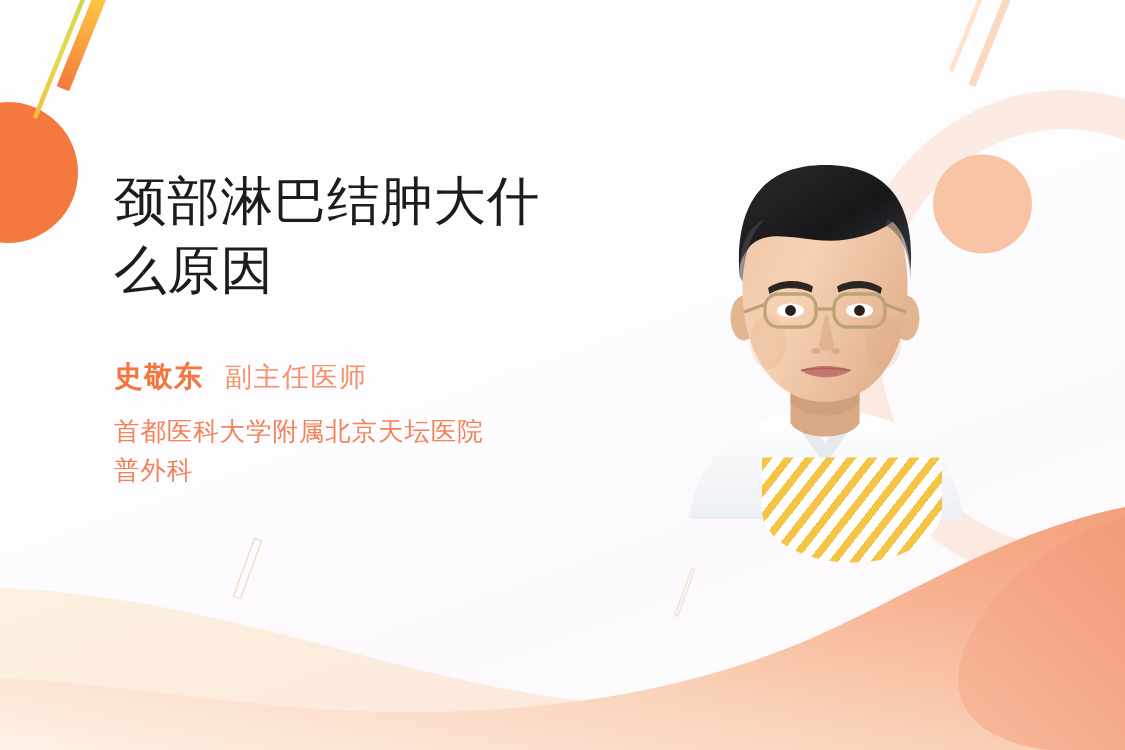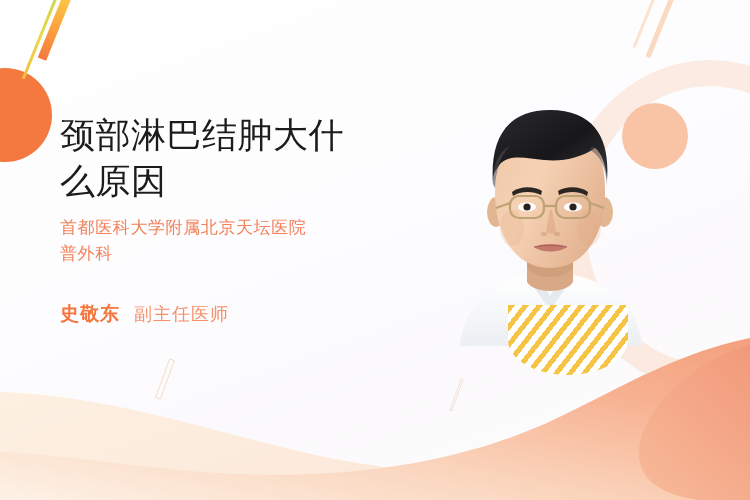--- a/index.html
+++ b/index.html
@@ -125,21 +125,21 @@
     position: absolute;
     left: 452px;
     top: 96px;
     width: 196px;
     height: 250px;
   }
 
   
   #text-block {
     position: absolute;
-    left: 60px;
+    left: 76px;
     top: 112px;
     width: 370px;
   }
   #title {
     font-size: 35px;
     line-height: 46px;
     font-weight: 400;
     color: #1c1c1c;
     letter-spacing: 0.5px;
     white-space: pre-line;
@@ -288,21 +288,21 @@
     <path d="M750 8 C 660 26, 590 78, 520 104 C 420 142, 300 152, 180 140
              C 110 133, 50 124, 0 122 L0 170 L750 170 Z" fill="url(#waveSalmon)"></path>
 
     <path d="M750 14 C 690 34, 650 72, 640 112 C 632 146, 660 166, 700 170 L750 170 Z" fill="url(#waveSalmonDark)" opacity=".85"></path>
   </svg>
 
   <div id="text-block">
     <h1 id="title">颈部淋巴结肿大什
 么原因</h1>
 
-    <div id="hospital">首都医科大学附属北京天坛医院
-普外科</div>
-
     <div id="doctor-line">
       <span id="doctor-name">史敬东</span><span id="doctor-rank">副主任医师</span>
     </div>
+
+    <div id="hospital">首都医科大学附属北京天坛医院
+普外科</div>
   </div>
 
 </div>
 
 </body></html>

